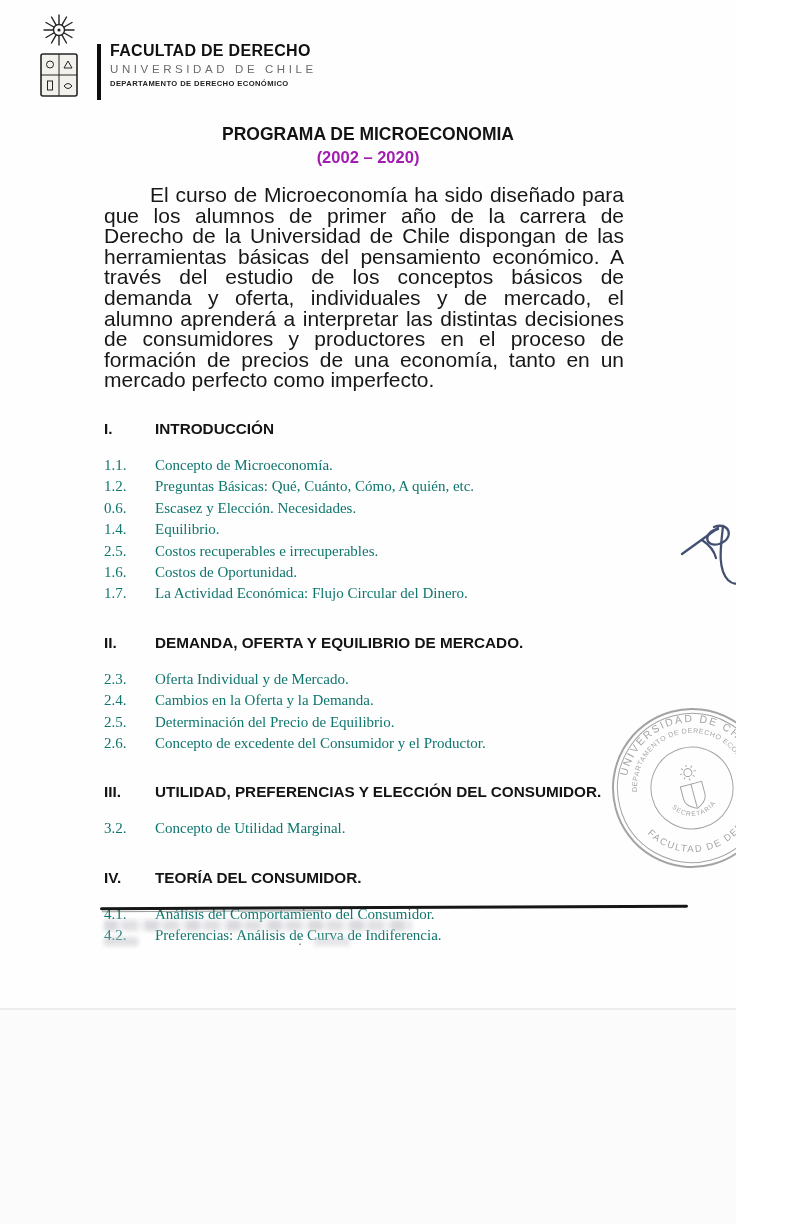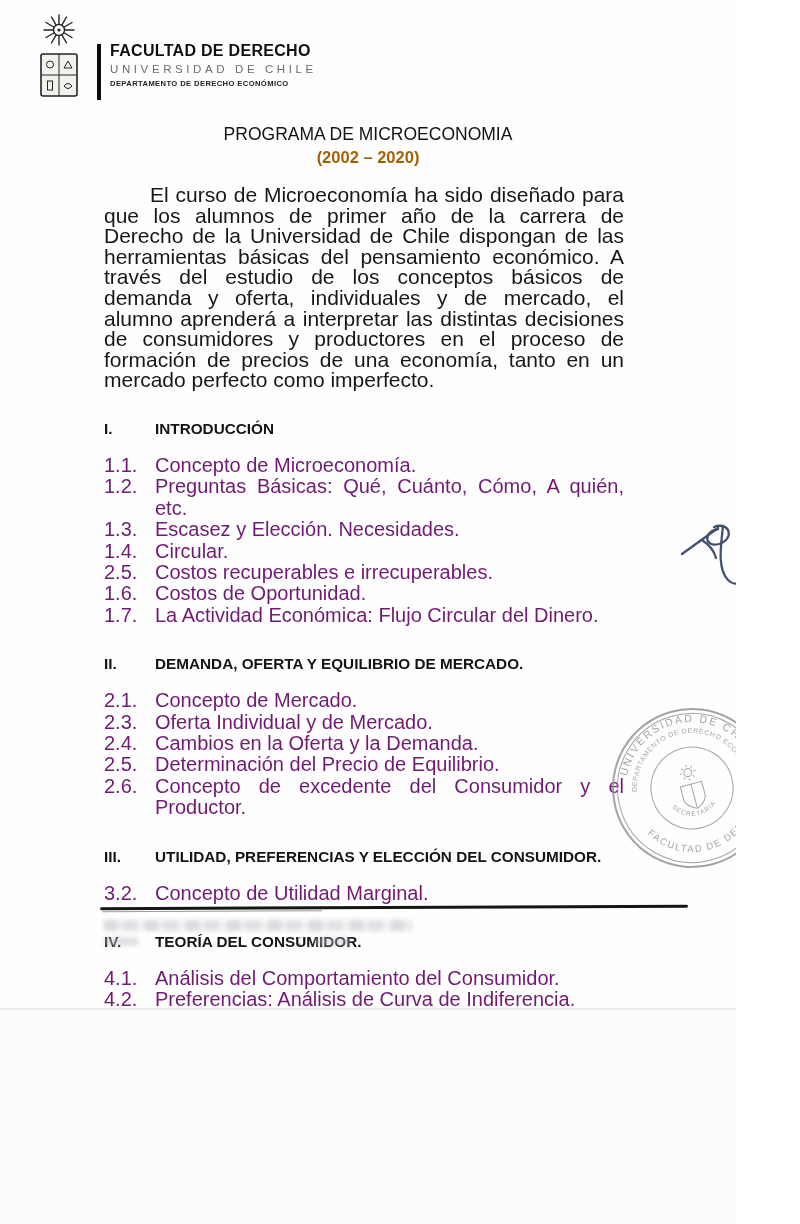--- a/index.html
+++ b/index.html
@@ -18,38 +18,38 @@
   
   .header { display:flex; align-items:flex-start; padding:10px 0 0 28px; }
   .emblem { width:62px; flex:0 0 62px; }
   .vbar { width:4px; height:56px; background:#0c0c0c; margin:34px 9px 0 7px; }
   .org { margin-top:32px; }
   .org-faculty { font-weight:bold; font-size:16px; letter-spacing:.3px; color:#101010; }
   .org-univ { font-size:11.5px; letter-spacing:3.6px; color:#6b6b6b; margin-top:3px; }
   .org-dept { font-size:7.6px; font-weight:bold; letter-spacing:.4px; color:#222; margin-top:4px; }
   
   .title-block { text-align:center; margin-top:16px; }
-  .doc-title { font-size:17.5px; font-weight:normal; color:#131313; }
-  .doc-subtitle { font-size:16.5px; font-weight:bold; margin-top:3px; color:#a16207; }
+  .doc-title { font-size:17.5px; font-weight:bold; color:#131313; }
+  .doc-subtitle { font-size:16.5px; font-weight:bold; margin-top:3px; color:#a21caf; }
   
   .intro {
     margin:18px 112px 0 104px;
     text-align:justify;
     text-indent:46px;
     font-size:21px;
     line-height:20.6px;
     color:#171717;
   }
   
   .sections { margin:2px 112px 0 104px; }
   .section { margin-top:29px; }
   .sec-head { display:flex; font-weight:bold; font-size:15.3px; color:#141414; }
   .col-num { flex:0 0 51px; width:51px; }
   .sec-items { margin-top:17px; }
-  .item-row { display:flex; font-size:20px; line-height:21.4px; color:#701a75; }
+  .item-row { display:flex; font-size:15px; line-height:21.4px; color:#0f766e;font-family:Liberation Serif, serif; }
   .item-text { flex:1; text-align:justify; }
   
   .signature { position:absolute; left:672px; top:520px; width:84px; height:90px; opacity:.9; }
   
   .stamp {
     position:absolute; left:606px; top:702px; width:172px; height:172px;
     color:#8d8d90;
     transform:rotate(-15deg);
     opacity:.8;
   }
@@ -142,26 +142,26 @@
         <div class="sec-items">
           <div class="item-row">
             <span class="col-num">1.1.</span>
             <span class="item-text">Concepto de Microeconomía.</span>
           </div>
           <div class="item-row">
             <span class="col-num">1.2.</span>
             <span class="item-text">Preguntas Básicas: Qué, Cuánto, Cómo, A quién, etc.</span>
           </div>
           <div class="item-row">
-            <span class="col-num">1.3.</span>
+            <span class="col-num">0.6.</span>
             <span class="item-text">Escasez y Elección. Necesidades.</span>
           </div>
           <div class="item-row">
             <span class="col-num">1.4.</span>
-            <span class="item-text">Circular.</span>
+            <span class="item-text">Equilibrio.</span>
           </div>
           <div class="item-row">
             <span class="col-num">2.5.</span>
             <span class="item-text">Costos recuperables e irrecuperables.</span>
           </div>
           <div class="item-row">
             <span class="col-num">1.6.</span>
             <span class="item-text">Costos de Oportunidad.</span>
           </div>
           <div class="item-row">
@@ -169,24 +169,20 @@
             <span class="item-text">La Actividad Económica: Flujo Circular del Dinero.</span>
           </div>
         </div>
       </div>
       <div class="section">
         <div class="sec-head">
           <span class="col-num">II.</span>
           <span class="sec-title">DEMANDA, OFERTA Y EQUILIBRIO DE MERCADO.</span>
         </div>
         <div class="sec-items">
-          <div class="item-row">
-            <span class="col-num">2.1.</span>
-            <span class="item-text">Concepto de Mercado.</span>
-          </div>
           <div class="item-row">
             <span class="col-num">2.3.</span>
             <span class="item-text">Oferta Individual y de Mercado.</span>
           </div>
           <div class="item-row">
             <span class="col-num">2.4.</span>
             <span class="item-text">Cambios en la Oferta y la Demanda.</span>
           </div>
           <div class="item-row">
             <span class="col-num">2.5.</span>

